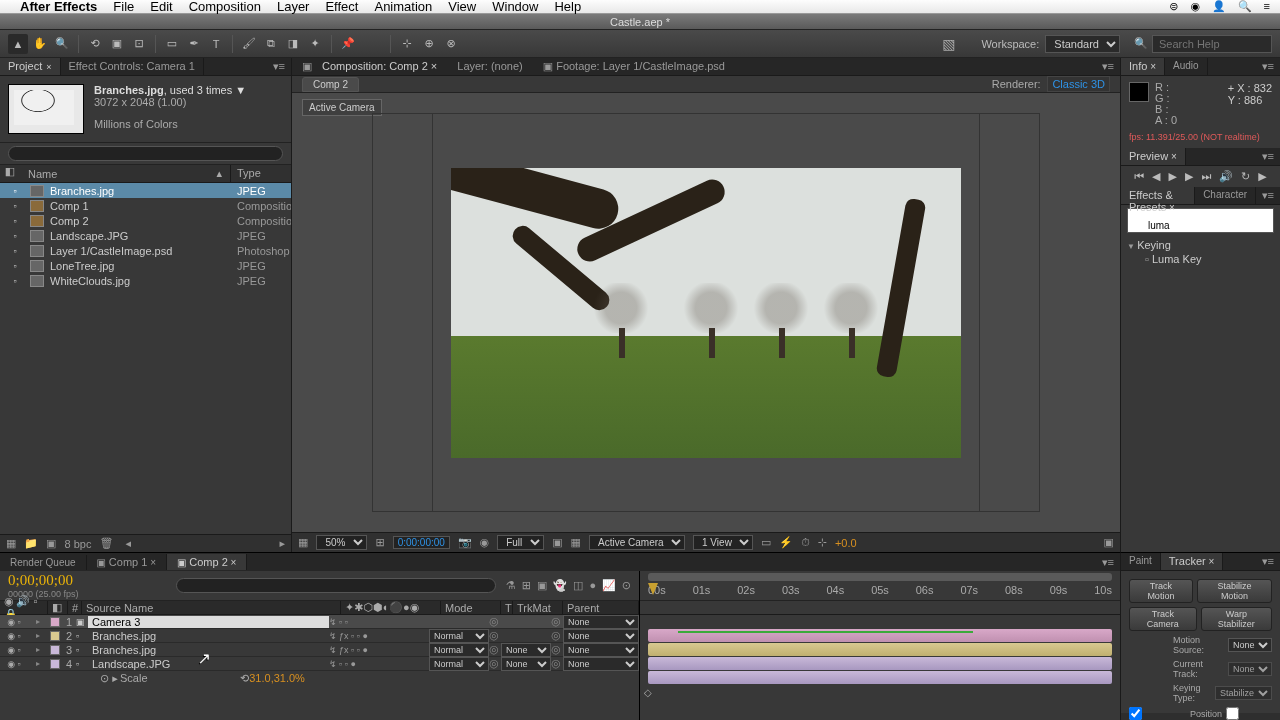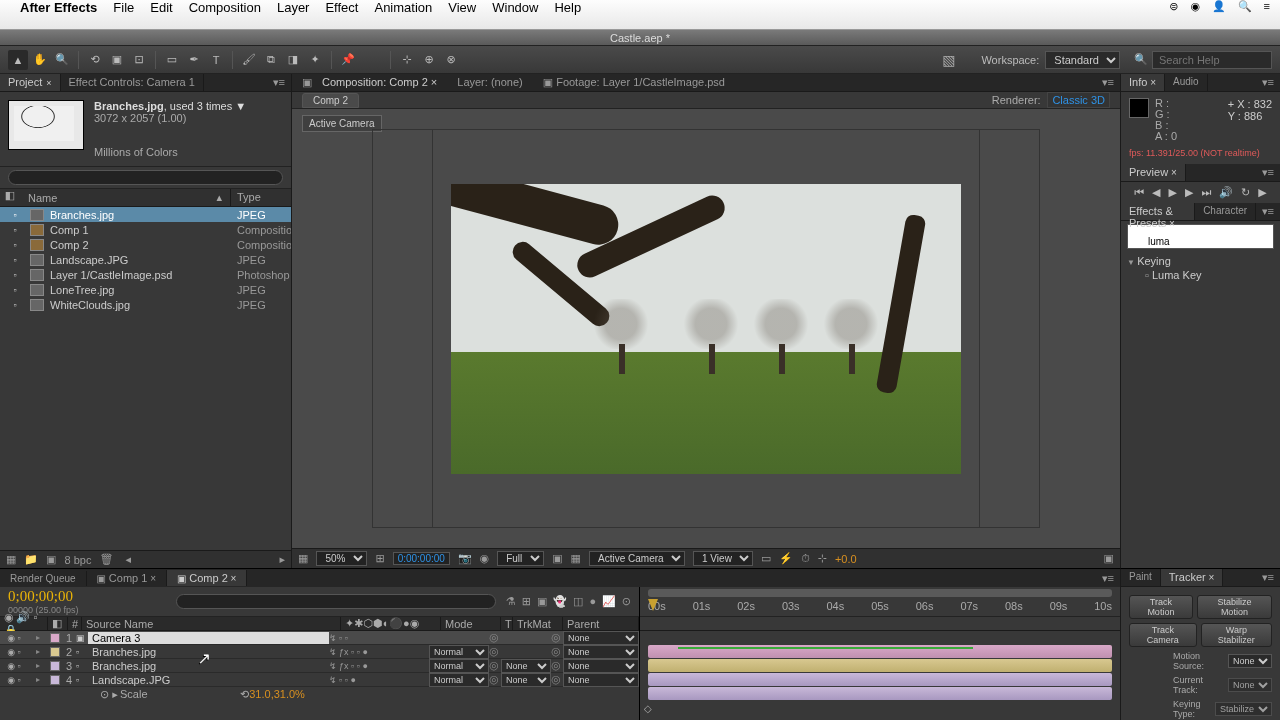--- a/index.html
+++ b/index.html
@@ -1,19 +1,19 @@
 <!DOCTYPE html>
 <html><head>
 <meta charset="utf-8">
 <style>
 * { margin: 0; padding: 0; box-sizing: border-box; font-family: "Lucida Grande", Arial, sans-serif; font-size: 11px; user-select: none; }
 body { background: #3a3a3a; width: 1280px; height: 720px; overflow: hidden; color: #ccc; }
 
 
-.mac-menubar { height: 30px; background: linear-gradient(#fdfdfd, #e8e8e8); border-bottom: 1px solid #999; display: flex; padding: 0 10px; color: #000; }
+.mac-menubar { height: 14px; background: linear-gradient(#fdfdfd, #e8e8e8); border-bottom: 1px solid #999; display: flex; align-items: center; padding: 0 10px; color: #000; }
 .mac-menubar .apple { font-size: 14px; margin-right: 10px; }
 .mac-menubar .app-name { font-weight: bold; margin-right: 16px; font-size: 13px; }
 .mac-menubar .menu-item { margin-right: 16px; font-size: 13px; }
 .mac-menubar .right { margin-left: auto; display: flex; gap: 12px; font-size: 14px; }
 
 
 .titlebar { height: 16px; background: linear-gradient(#7a7a7a, #5a5a5a); text-align: center; font-size: 11px; color: #ddd; line-height: 16px; border-bottom: 1px solid #222; }
 
 
 .toolbar { height: 28px; background: linear-gradient(#4a4a4a, #383838); border-bottom: 1px solid #222; display: flex; align-items: center; padding: 0 8px; gap: 2px; }
@@ -230,22 +230,22 @@
   <div class="left-panel">
     <div class="panel-tabs">
       <div class="panel-tab active"><span>Project</span><span class="close">×</span></div>
       <div class="panel-tab"><span>Effect Controls: Camera 1</span></div>
       <div class="panel-menu">▾≡</div>
     </div>
     <div class="project-header">
       <div class="project-thumb"></div>
       <div class="project-info">
         <div class="name"><b>Branches.jpg</b><span>, used 3 times</span> ▼</div>
-        <div>3072 x 2057 (1.00)</div>
-        <div style="margin-top:22px">Millions of Colors</div>
+        <div>3072 x 2048 (1.00)</div>
+        <div style="margin-top:10px">Millions of Colors</div>
       </div>
     </div>
     <div class="project-search"><input type="text" style=""></div>
     <div class="project-cols">
       <div style="width:20px;text-align:center">◧</div>
       <div class="col-name">
           <span>Name</span>
           <span style="margin-left:auto">▴</span>
         </div>
       <div class="col-type">Type</div>

